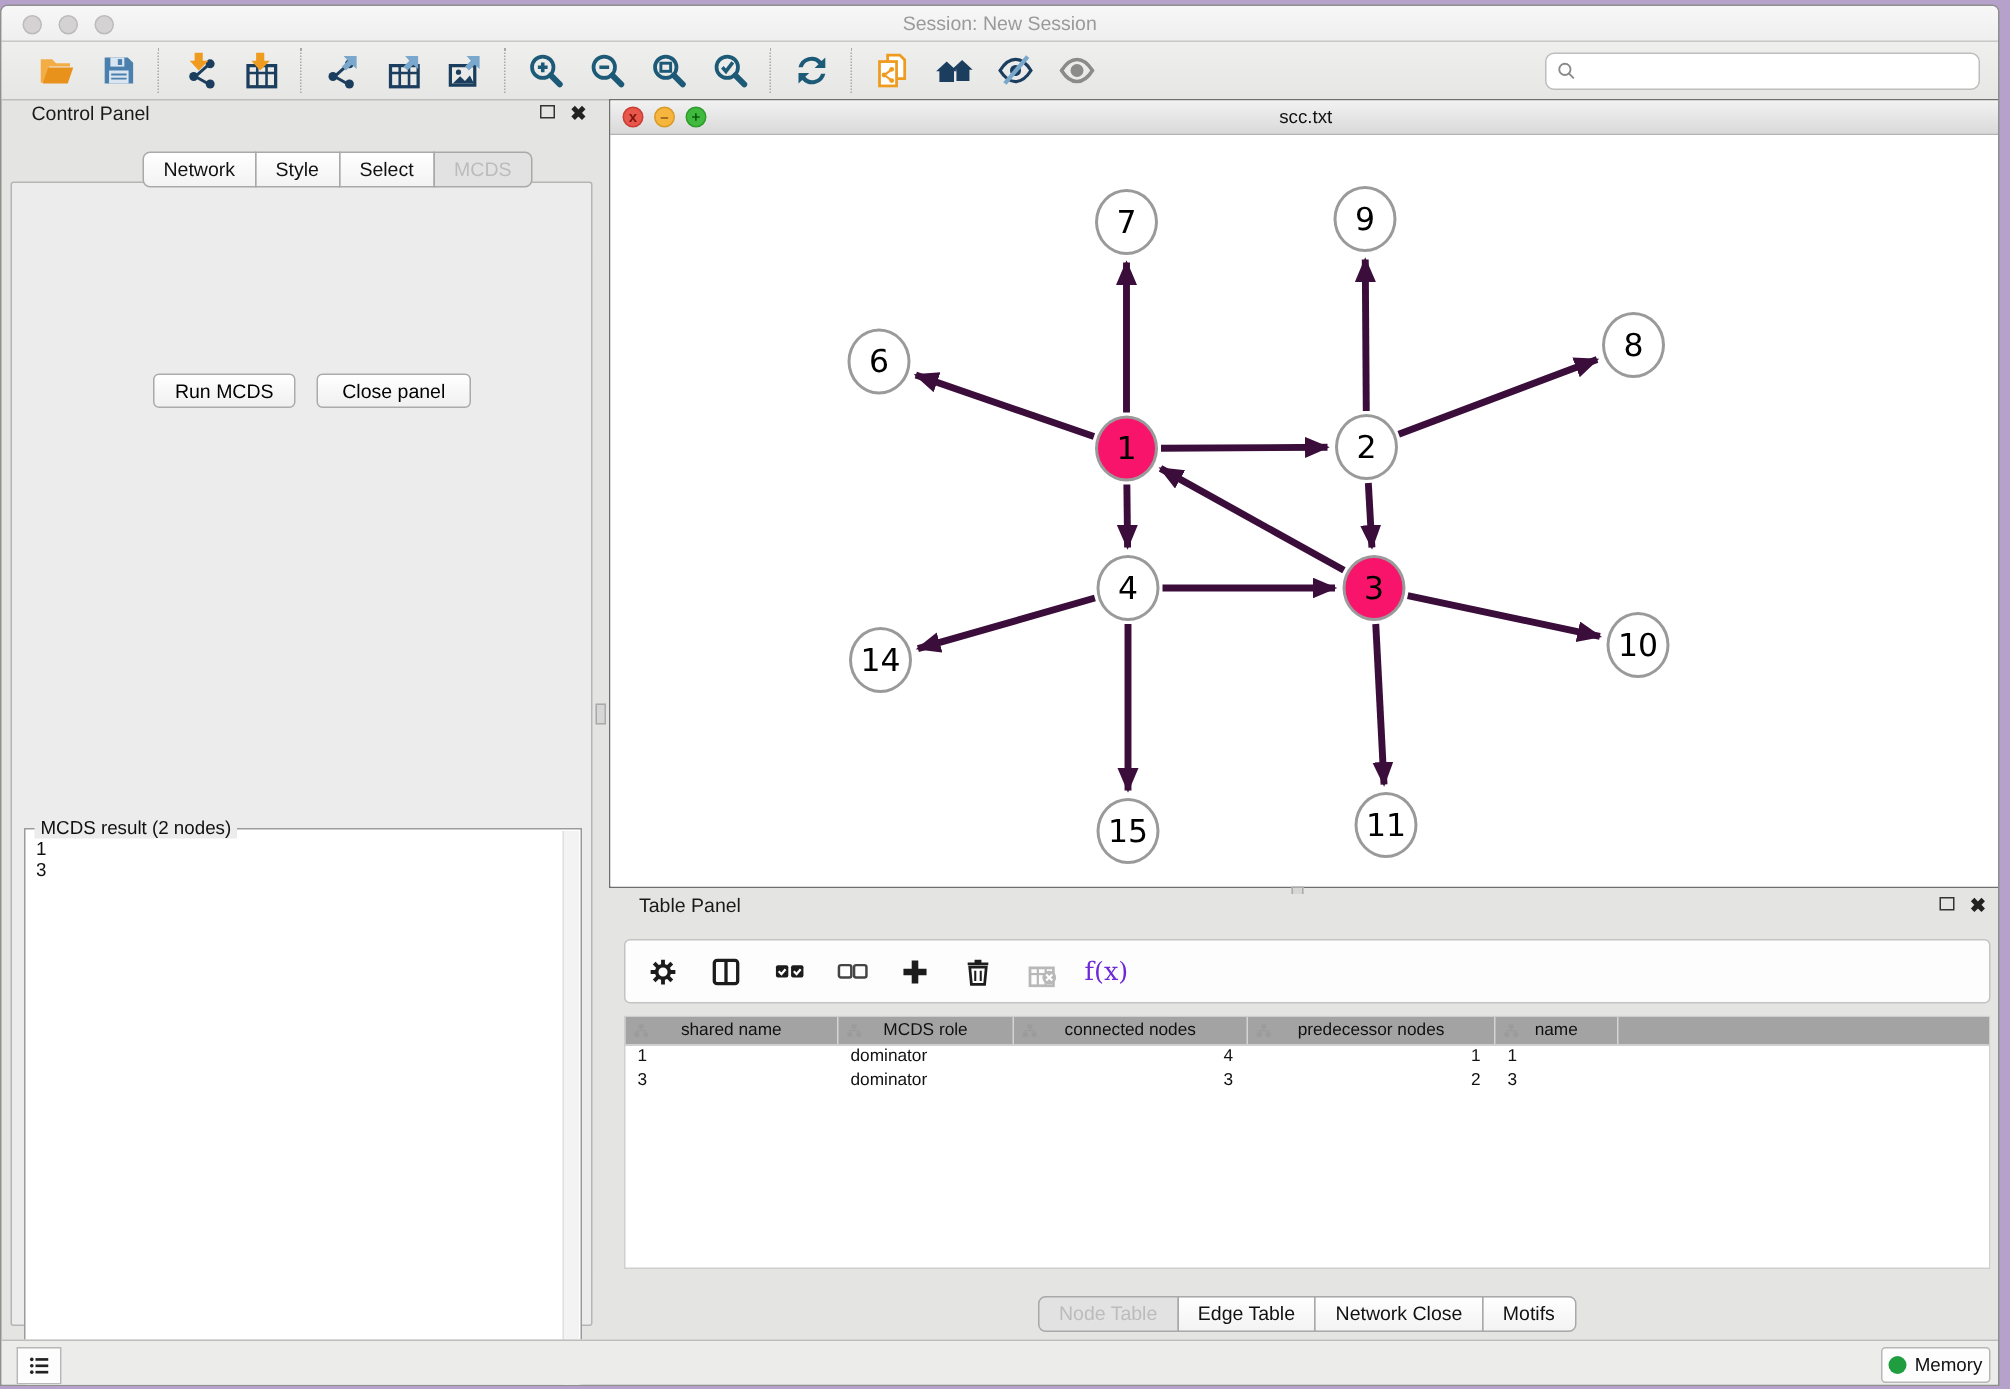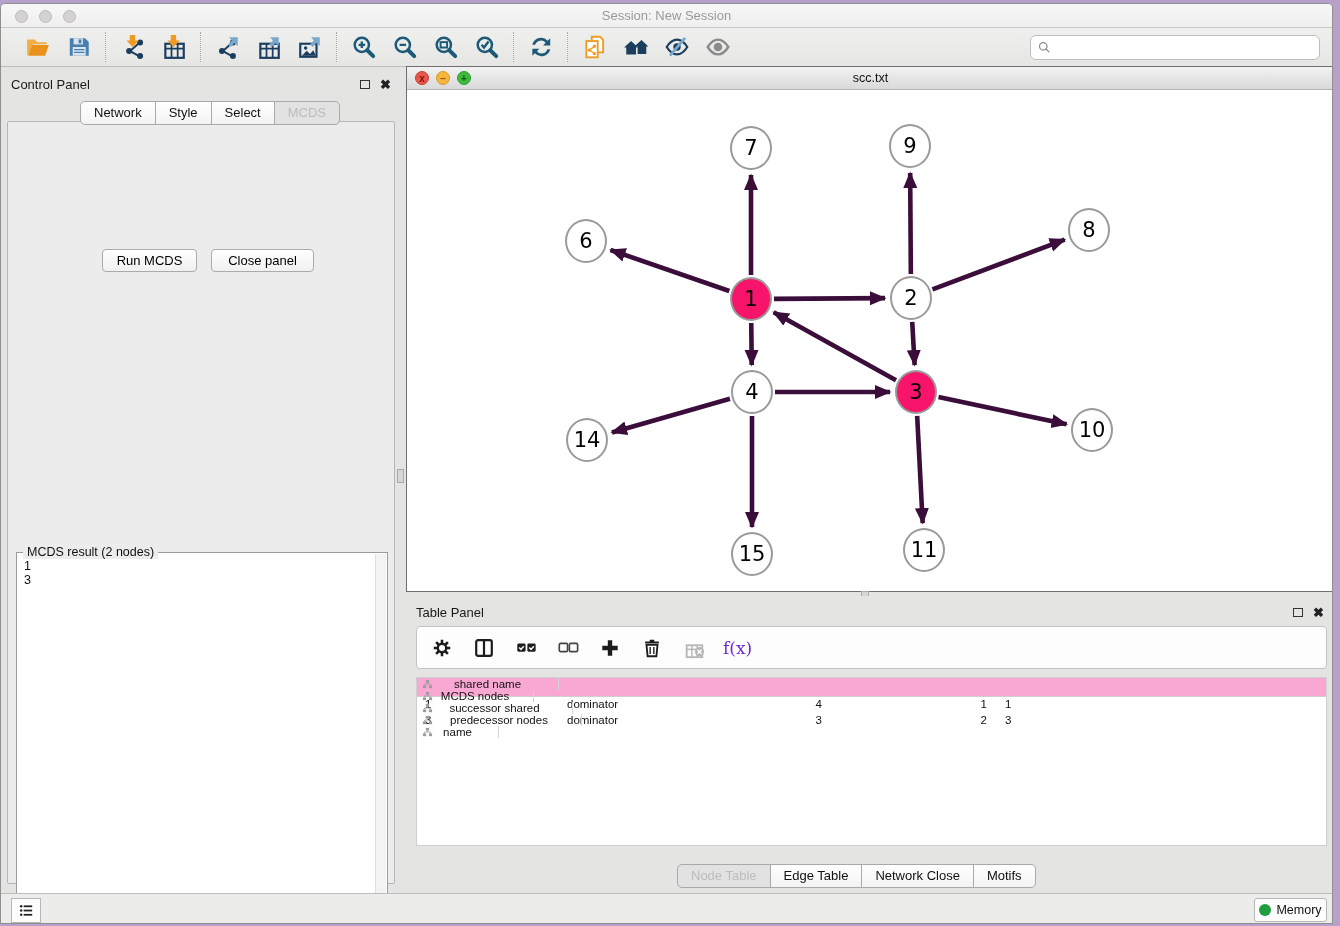--- a/index.html
+++ b/index.html
@@ -24,34 +24,34 @@
   .tb-sep { width:1px; height:30px; border-left:1px dotted #a9a9a9; }
   .tb-btn { width:27px; height:27px; display:flex; align-items:center; justify-content:center; cursor:default; }
   .tb-btn svg { width:26px; height:26px; }
   .search-wrap { position:absolute; right:12px; top:7px; }
   .search-box { width:290px; height:25px; background:#fff; border:1px solid #bdbdbd; border-radius:6px;
     display:flex; align-items:center; padding-left:6px; }
   .search-box svg { width:15px; height:15px; }
   .search-input { border:none; outline:none; flex:1; height:20px; font-size:13px; background:transparent; }
 
   
-  .panel-header { height:24px; display:flex; align-items:flex-end; font-size:13px; color:#1a1a1a; padding:0 10px; }
+  .panel-header { height:24px; display:flex; align-items:flex-start; font-size:13px; color:#1a1a1a; padding:0 10px;margin-left:10px; }
   .ph-spacer { flex:1; }
   .ph-icon { font-size:12px; color:#222; margin-left:10px; cursor:default; }
   .float-glyph { display:inline-block; width:10px; height:9px; border:1.5px solid #333; }
   .close-glyph { font-weight:bold; font-size:13px; }
 
   
   .control-panel { position:absolute; left:0; top:64px; width:400px; height:824px; }
   .cp-tabs { position:absolute; left:78px; top:33px; display:flex; z-index:3; }
   .cp-content { position:absolute; left:6px; top:53px; width:388px; height:763px;
     background:#ececec; border:1px solid #b5b5b5; border-radius:2px; }
   .seg-tab { padding:3px 13px 4px; font-size:13px; background:linear-gradient(#ffffff,#f3f3f3);
     border:1px solid #a9a9a9; margin-left:-1px; color:#111; cursor:default; white-space:nowrap; }
-  .seg-tab:first-child { border-radius:5px 0 0 5px; margin-left:1px; }
+  .seg-tab:first-child { border-radius:5px 0 0 5px; margin-left:16px; }
   .seg-tab:last-child { border-radius:0 5px 5px 0; }
   .seg-tab.active { background:#e2e2e2; color:#bcbcbc; }
   .opt-label { position:absolute; left:0; top:74px; width:100%; text-align:center; font-size:13px; color:#111; }
   .dropdown { position:absolute; left:45px; top:94px; width:310px; height:23px; background:#fff;
     border:1px solid #b3b3b3; border-radius:5px; display:flex; align-items:center; font-size:13px; padding-left:10px; cursor:default; }
   .dd-arrows { margin-left:auto; margin-right:6px; display:flex; flex-direction:column; line-height:5px; font-size:8px; color:#444; }
   .cp-btn { position:absolute; height:23px; background:linear-gradient(#ffffff,#f0f0f0); border:1px solid #ababab;
     border-radius:4px; font-size:13px; text-align:center; cursor:default; font-family:"Liberation Sans",sans-serif; }
   .btn-run { left:94px; top:127px; width:95px; }
   .btn-close { left:203px; top:127px; width:103px; }
@@ -81,21 +81,21 @@
 
   
   .table-panel { position:absolute; left:405px; top:592px; width:928px; height:294px; background:#e4e4e2; }
   .tp-toolbar { position:absolute; left:10px; top:30px; width:911px; height:43px; background:#fdfdfd;
     border:1px solid #c3c3c3; border-radius:4px; display:flex; align-items:center; gap:16px; padding-left:12px; }
   .tp-btn { width:26px; height:26px; display:flex; align-items:center; justify-content:center; cursor:default; }
   .tp-btn svg { width:22px; height:22px; }
   .fx-label { font-family:"DejaVu Serif", serif; font-size:17px; color:#6d28d9; }
   .tp-table { position:absolute; left:10px; top:81px; width:911px; height:169px; background:#fff;
     border:1px solid #cfcfcf; font-size:11.5px; }
-  .tp-hrow { display:flex; height:19px; background:#f9a8d4; border-bottom:1px solid #cfcfcf;flex-direction:column; }
+  .tp-hrow { display:flex; height:19px; background:#a3a3a3; border-bottom:1px solid #cfcfcf; }
   .tp-hcell { display:flex; align-items:center; justify-content:center; gap:4px; border-right:1px solid #d4d4d4;
     color:#111; position:relative; cursor:default; }
   .tp-hcell svg { width:11px; height:11px; position:absolute; left:5px; }
   .tp-row { display:flex; height:16px; }
   .tp-cell { padding:1px 10px 0 8px; color:#111; overflow:hidden; white-space:nowrap; }
   .tp-tabs { position:absolute; left:270px; top:268px; display:flex; }
   .grip { position:absolute; background:#d6d6d6; border:1px solid #aaa; }
 
   
   .status-bar { position:absolute; left:0; top:889px; width:1333px; height:32px; background:#ececea;
@@ -444,32 +444,32 @@
           </div>
           <div class="tp-hcell" style="width: 117px;">
             <svg viewBox="0 0 24 24">
               <g fill="#9b9b9b">
                 <rect x="8.5" y="2" width="7" height="6"></rect>
                 <rect x="2" y="14" width="7" height="6"></rect>
                 <rect x="15" y="14" width="7" height="6"></rect>
               </g>
               <path d="M12 8v3M5.5 14v-3h13v3" stroke="#9b9b9b" fill="none" stroke-width="1.8"></path>
             </svg>
-            <span>MCDS nodes</span>
+            <span>MCDS role</span>
           </div>
           <div class="tp-hcell" style="width: 156px;">
             <svg viewBox="0 0 24 24">
               <g fill="#9b9b9b">
                 <rect x="8.5" y="2" width="7" height="6"></rect>
                 <rect x="2" y="14" width="7" height="6"></rect>
                 <rect x="15" y="14" width="7" height="6"></rect>
               </g>
               <path d="M12 8v3M5.5 14v-3h13v3" stroke="#9b9b9b" fill="none" stroke-width="1.8"></path>
             </svg>
-            <span>successor shared</span>
+            <span>connected nodes</span>
           </div>
           <div class="tp-hcell" style="width: 165px;">
             <svg viewBox="0 0 24 24">
               <g fill="#9b9b9b">
                 <rect x="8.5" y="2" width="7" height="6"></rect>
                 <rect x="2" y="14" width="7" height="6"></rect>
                 <rect x="15" y="14" width="7" height="6"></rect>
               </g>
               <path d="M12 8v3M5.5 14v-3h13v3" stroke="#9b9b9b" fill="none" stroke-width="1.8"></path>
             </svg>

